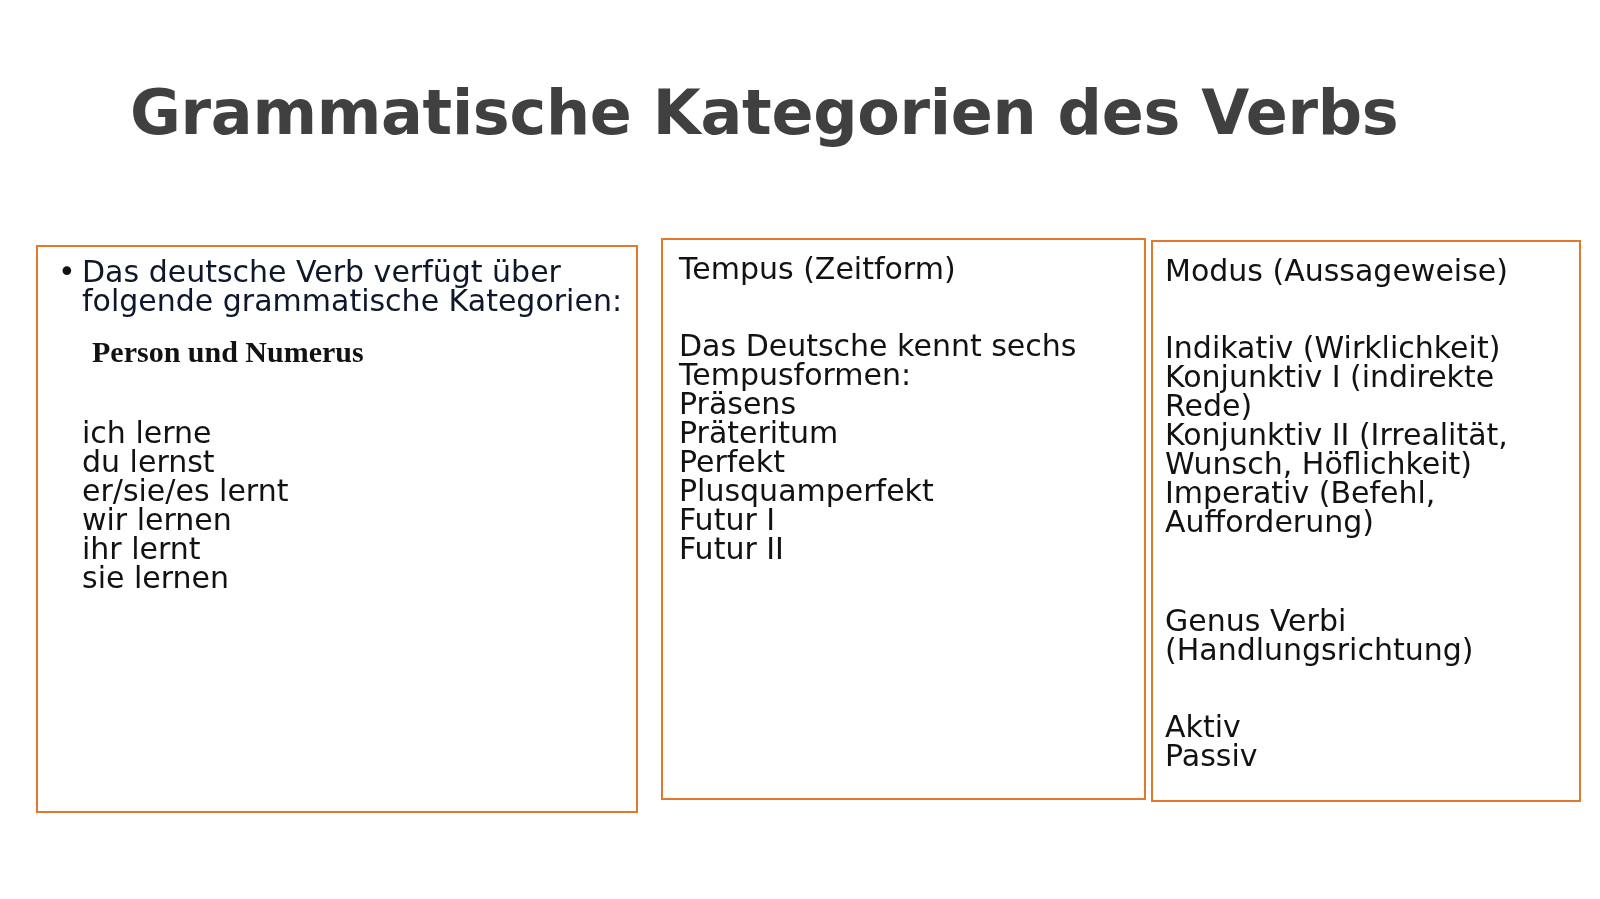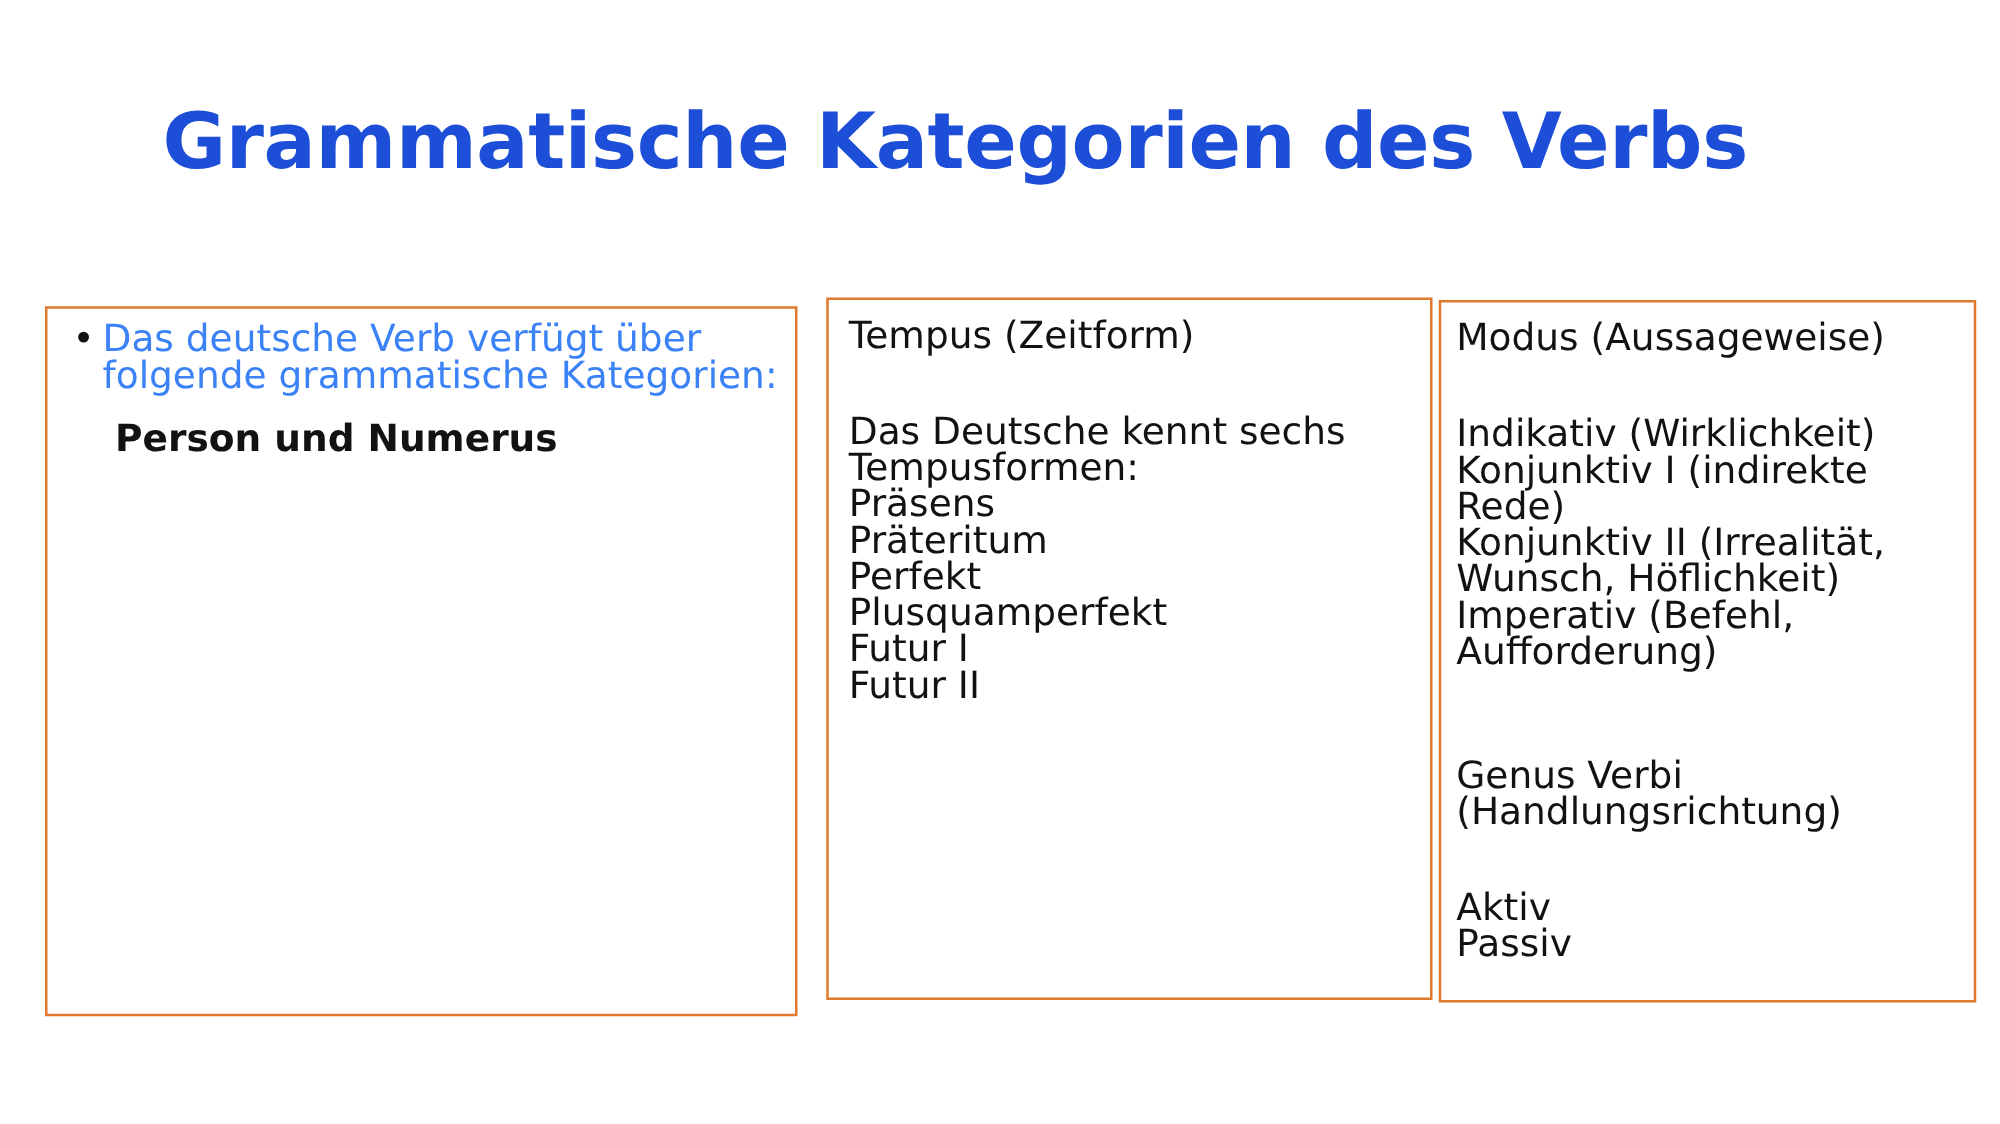--- a/index.html
+++ b/index.html
@@ -24,21 +24,21 @@
   
   #slide-title {
     position: absolute;
     left: 130px;
     top: 80px;
     width: 1340px;
     font-size: 62px;
     font-weight: bold;
     line-height: 1.05;
     letter-spacing: -0.3px;
-    color: #1d4ed8;
+    color: #404040;
     white-space: nowrap;
   }
 
   
   .content-box {
     position: absolute;
     box-sizing: border-box;
     border: 2px solid #e0782e;
     background: #ffffff;
   }
@@ -68,20 +68,21 @@
   
   .para {
     font-size: 30px;
     line-height: 29px;
     color: #121212;
     margin: 0;
     white-space: pre-wrap;
   }
   .para.bold {
     font-weight: bold;
+    font-family: Liberation Serif, serif;
   }
   .gap-md { height: 22px; }
   .gap-lg { height: 30px; }
   .gap-xl { height: 48px; }
 
   
   .bullet-row {
     display: flex;
     align-items: flex-start;
     margin: 0;
@@ -92,21 +93,21 @@
     font-size: 30px;
     line-height: 29px;
     color: #121212;
     text-align: left;
     padding-left: 4px;
   }
   .bullet-text {
     flex: 1 1 auto;
     font-size: 30px;
     line-height: 29px;
-    color: #3b82f6;
+    color: #0f172a;
     white-space: pre-wrap;
   }
   .indent-bold {
     padding-left: 10px;
   }
   .box1-body { padding-left: 28px; }
 
   
   #box-modus .para { padding-left: 6px; }
 
@@ -129,20 +130,26 @@
     <div class="gap-md"></div>
 
     <div class="box1-body">
       <div class="para bold indent-bold">Person und Numerus</div>
 
       <div class="gap-lg"></div>
 
 
       <div class="gap-md"></div>
 
+      <div class="para list-lines">ich lerne
+du lernst
+er/sie/es lernt
+wir lernen
+ihr lernt
+sie lernen</div>
     </div>
   </div>
 
   <div id="box-modus" class="content-box" style="border-color: rgb(224, 120, 46);">
     <div class="para">Modus (Aussageweise)</div>
 
     <div class="gap-xl"></div>
 
     <div class="para list-lines">Indikativ (Wirklichkeit)
 Konjunktiv I (indirekte Rede)

